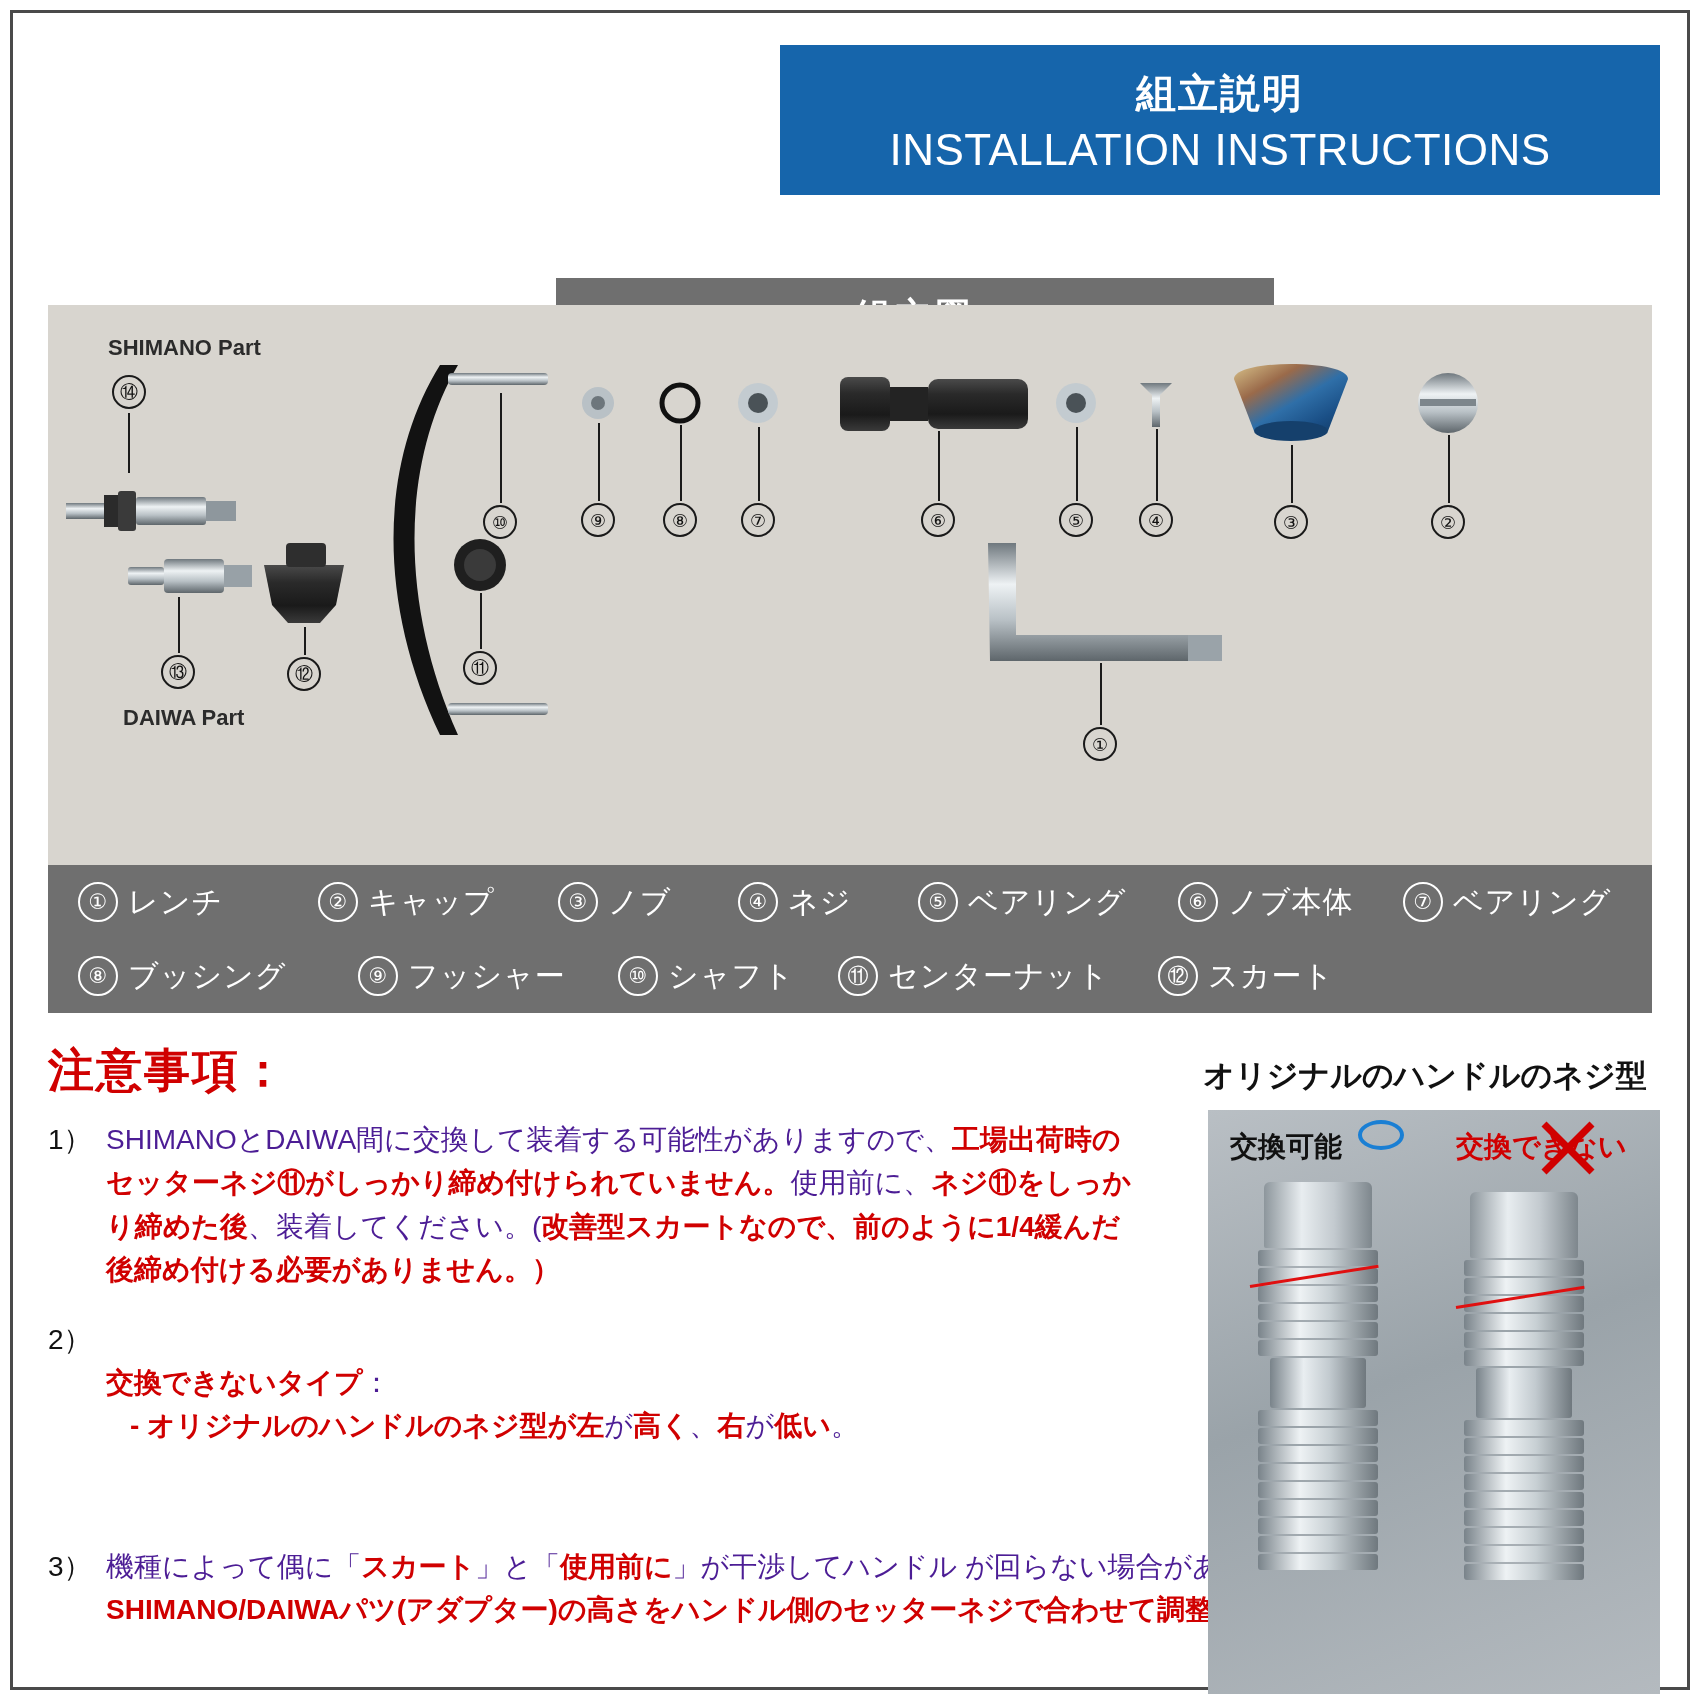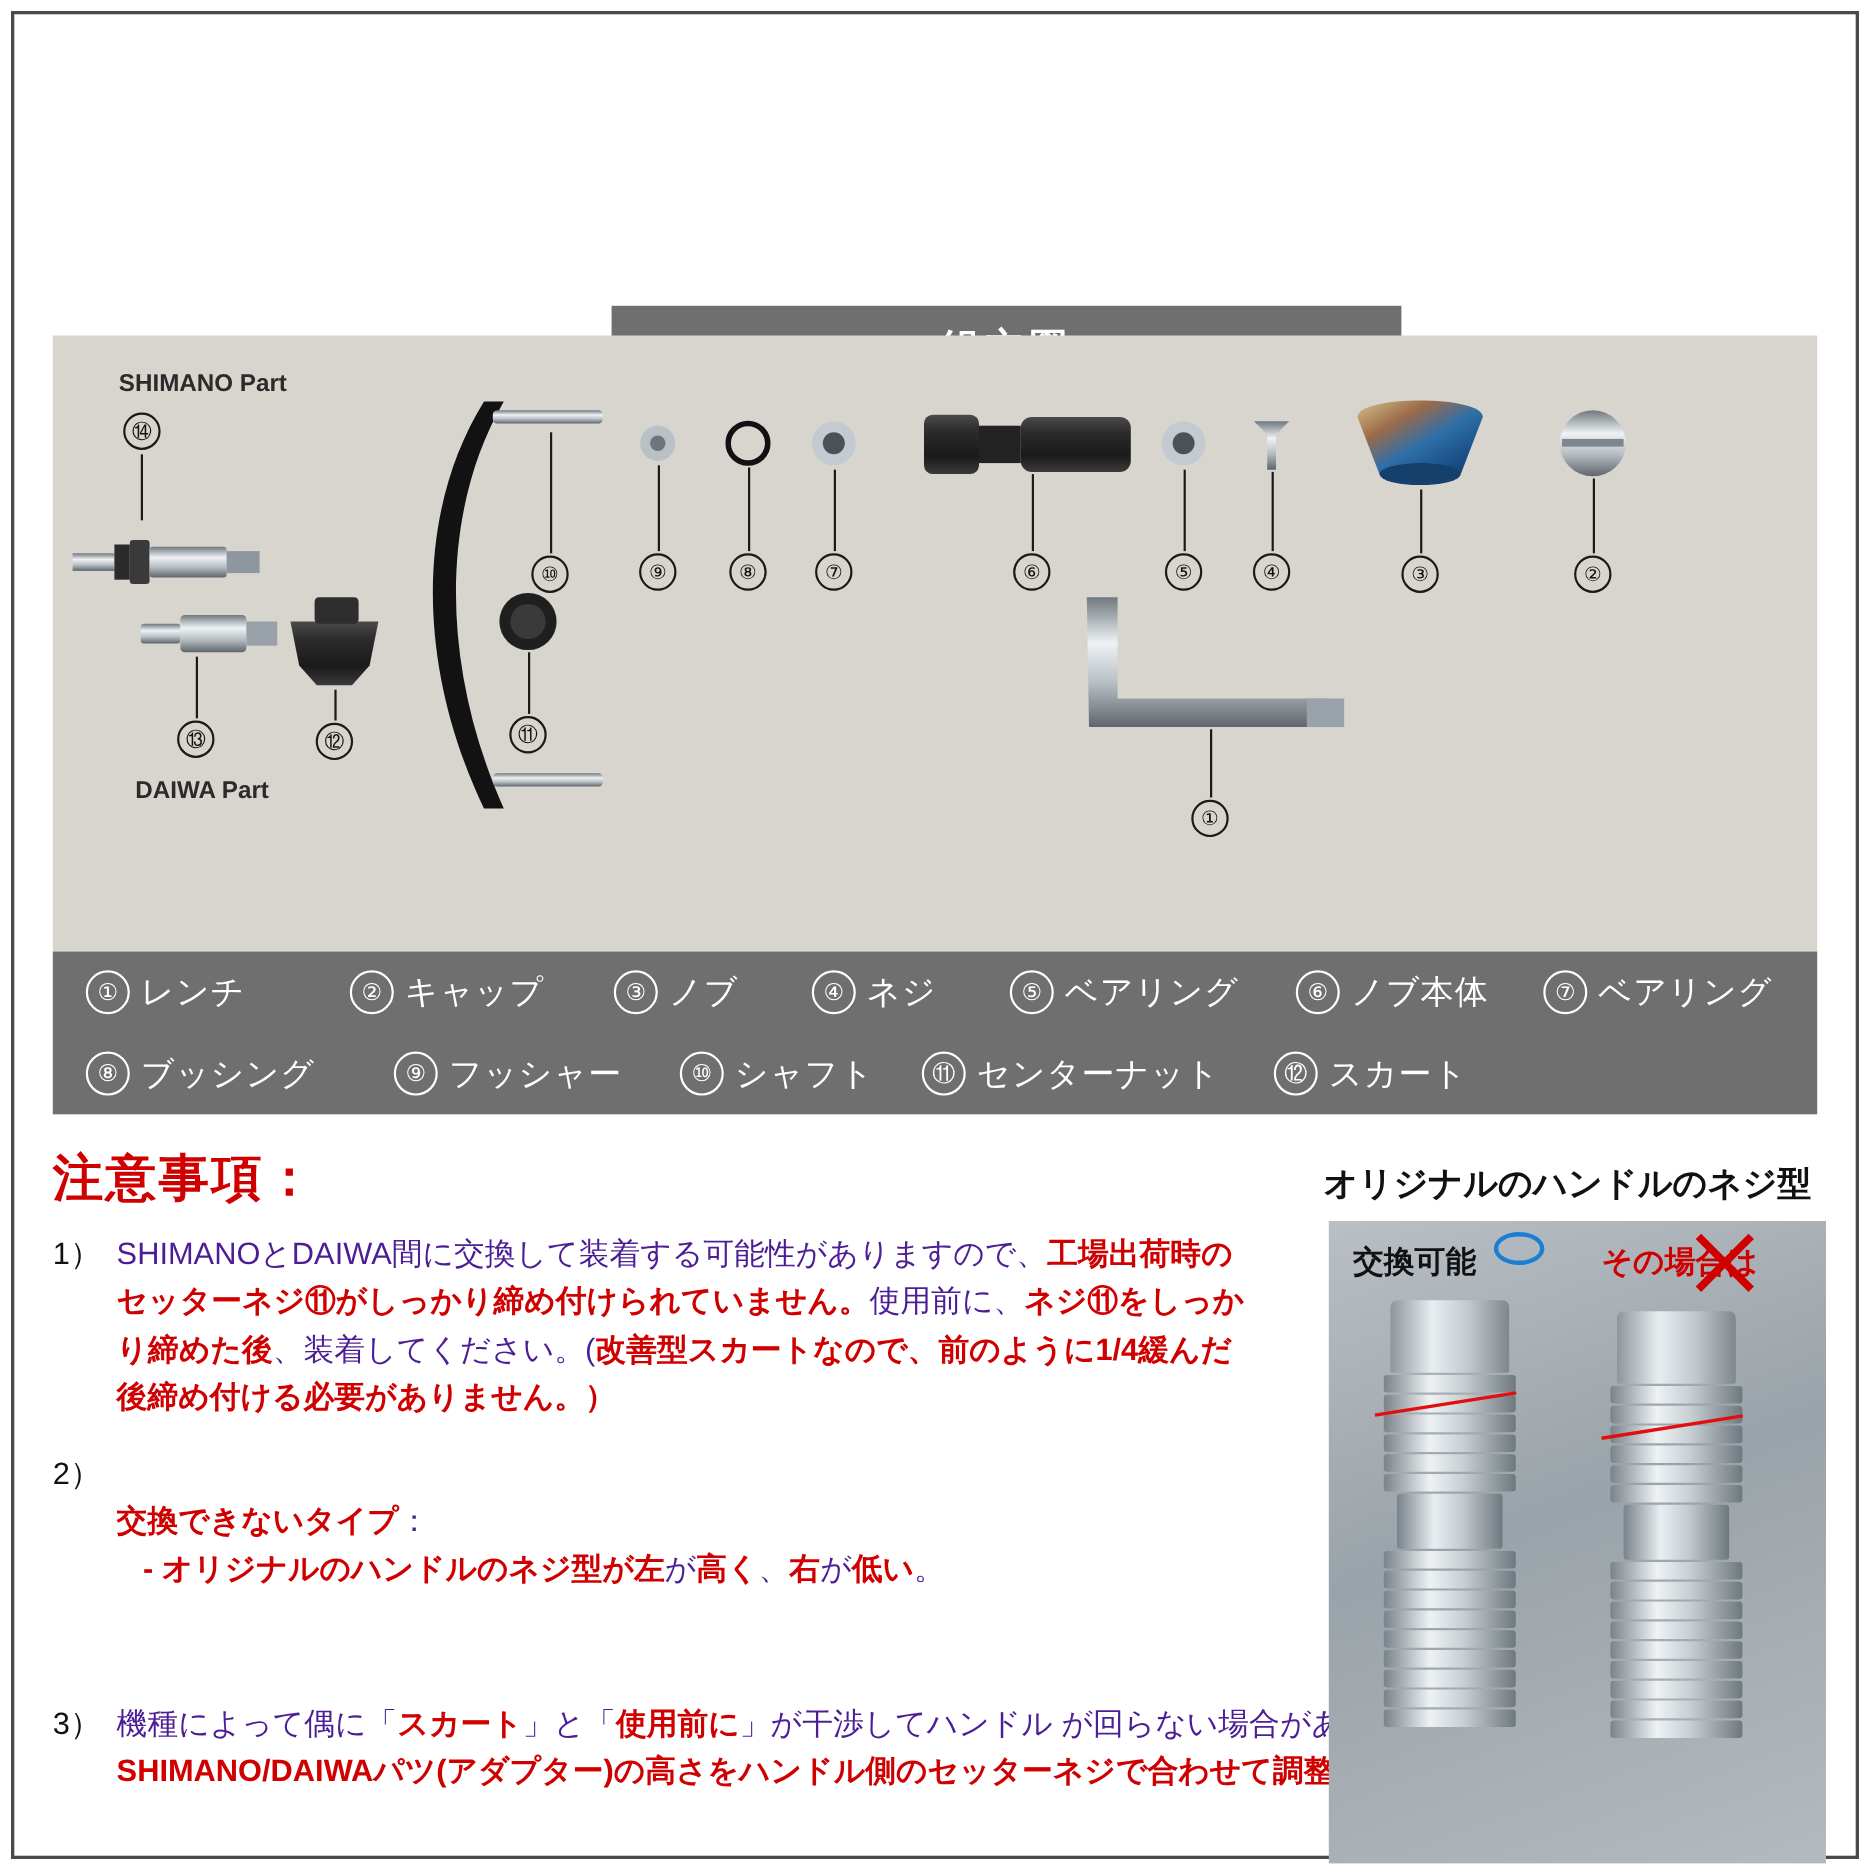--- a/index.html
+++ b/index.html
@@ -119,20 +119,24 @@
   .xmark { position:absolute; }
 </style>
 </head>
 <body>
 
 <div id="page">
 
   <div class="frame"></div>
 
 
+  <div class="hdr-band">
+    <div class="hdr-jp">組立説明</div>
+    <div class="hdr-en">INSTALLATION INSTRUCTIONS</div>
+  </div>
 
   <div class="diagram-title">組立図</div>
 
   <div class="diagram">
 
     <div class="part-label" style="left:60px; top:30px;">SHIMANO Part</div>
     <div class="part-label" style="left:75px; top:400px;">DAIWA Part</div>
 
     <svg style="position:absolute;left:0;top:0;width:1604px;height:560px;">
       <defs>
@@ -361,21 +365,21 @@
       </div>
     </div>
   </div>
 
   <div class="photo-head">オリジナルのハンドルのネジ型</div>
 
   <div class="photo">
     <div class="ph-label" style="left:22px; top:18px;">交換可能</div>
     <div class="ph-ok-ring" style="left:150px; top:10px;"></div>
 
-    <div class="ph-label bad" style="left:248px; top:18px;">その場合は</div>
+    <div class="ph-label bad" style="left:248px; top:18px;">交換できない</div>
     <svg class="xmark" style="left:330px; top:8px; width:60px; height:60px;" viewBox="0 0 60 60">
       <line x1="6" y1="6" x2="54" y2="54" stroke="#d00000" stroke-width="7"></line>
       <line x1="54" y1="6" x2="6" y2="54" stroke="#d00000" stroke-width="7"></line>
     </svg>
 
     <div class="screw" style="left:50px; top:72px;">
       <div class="head"></div>
       <div class="thread"></div>
         <div class="thread"></div>
         <div class="thread"></div>

